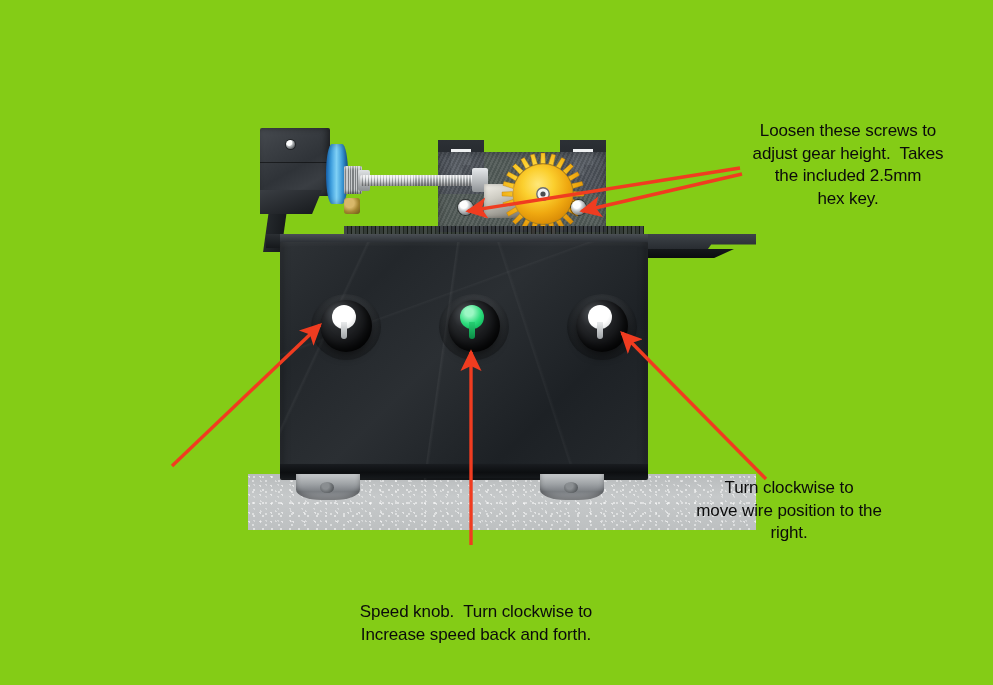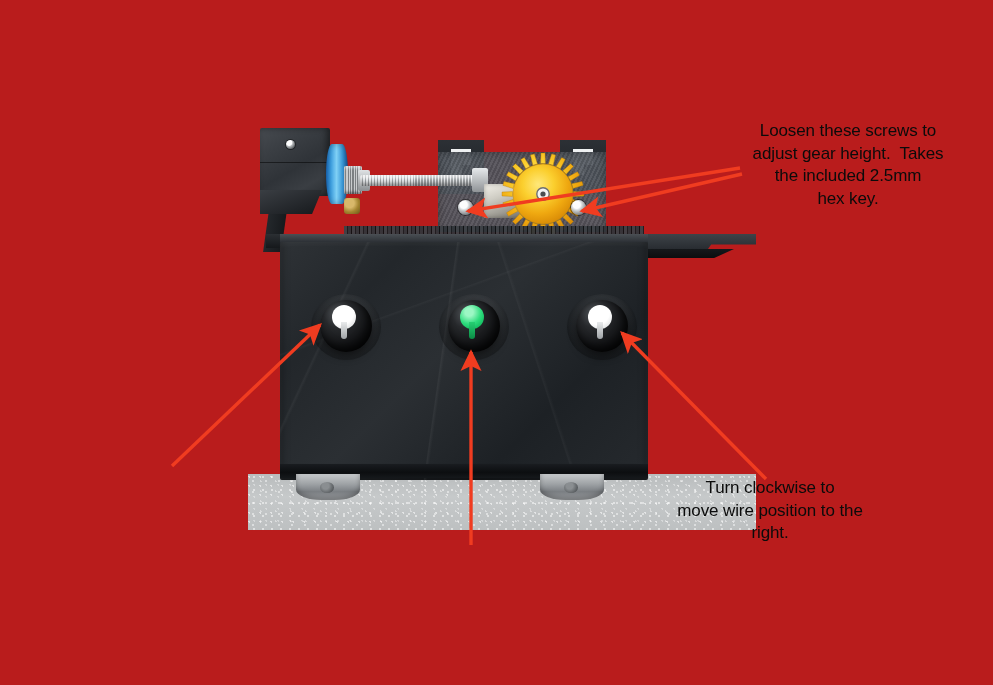--- a/index.html
+++ b/index.html
@@ -14,37 +14,37 @@
     overflow: hidden;
     font-family: "Liberation Sans", sans-serif;
     color: #000000;
   }
 
   #stage {
     position: absolute;
     left: 0; top: 0;
     width: 993px;
     height: 685px;
-    background: #b91c1c;
+    background: #84cc16;
   }
 
   
   .annotation {
     position: absolute;
     font-family: "Liberation Sans", sans-serif;
     font-size: 17px;
     line-height: 22.5px;
     color: #0b0b0b;
     text-align: center;
     white-space: pre-wrap;
     letter-spacing: -0.1px;
   }
   #ann-screws   { left: 736px; top: 120px; width: 224px; }
   #ann-left     { left: 22px;  top: 477px; width: 240px; }
-  #ann-right    { left: 645px; top: 477px; width: 250px; }
+  #ann-right    { left: 664px; top: 477px; width: 250px; }
   #ann-speed    { left: 326px; top: 601px; width: 300px; }
 
   
   #arrows {
     position: absolute;
     left: 0; top: 0;
     width: 993px; height: 685px;
     pointer-events: none;
   }
 
@@ -461,13 +461,15 @@
   <div id="ann-screws" class="annotation">Loosen these screws to
 adjust gear height.  Takes
 the included 2.5mm
 hex key.</div>
 
 
   <div id="ann-right" class="annotation">Turn clockwise to
 move wire position to the
 right.</div>
 
+  <div id="ann-speed" class="annotation">Speed knob.  Turn clockwise to
+Increase speed back and forth.</div>
 </div>
 
 </body></html>

